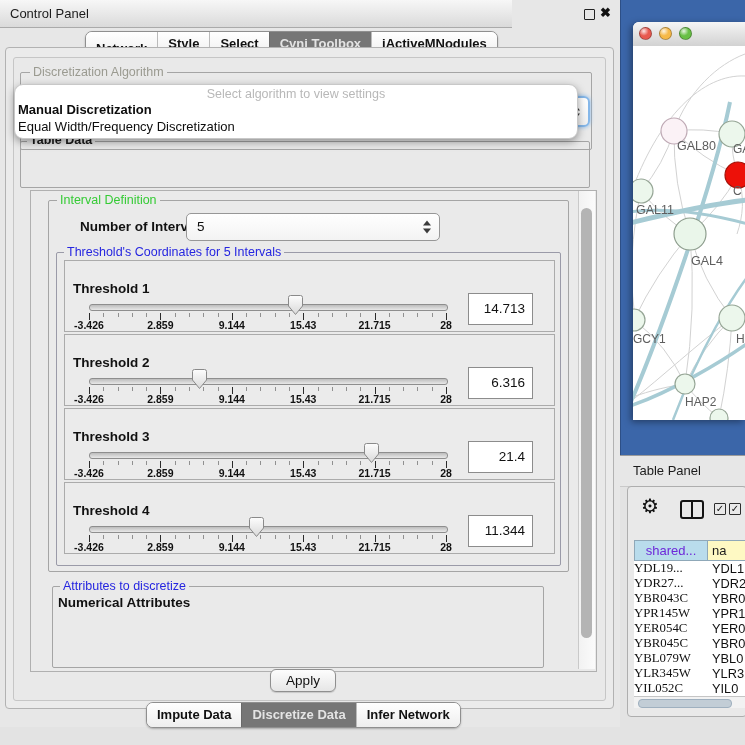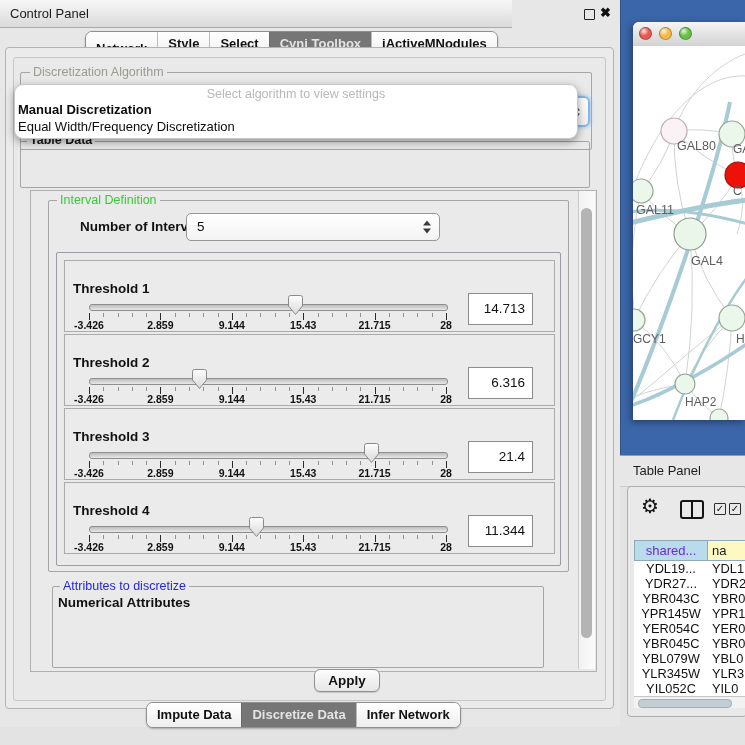--- a/index.html
+++ b/index.html
@@ -66,21 +66,21 @@
   .thr-value{position:absolute;left:403px;top:32px;width:56px;height:30px;background:#fff;
     border:1px solid #8c8c8c;font-size:13.5px;line-height:30px;text-align:right;padding-right:7px;box-sizing:content-box;}
   
   #attr-sub{position:absolute;left:58px;top:595px;font-size:13.5px;font-weight:bold;}
   #attr-list{position:absolute;left:75px;top:614px;width:453px;height:51px;background:#fff;
     border:1px solid #9a9a9a;overflow:hidden;}
   .attr-item{padding-left:8px;font-size:13px;line-height:15.5px;color:#111;white-space:nowrap;}
   #attr-vthumb{position:absolute;right:1px;top:5px;width:9px;height:44px;background:#b9b9b9;border-radius:5px;}
   
   .button{position:absolute;background:linear-gradient(#fdfdfd,#e6e6e6);border:1px solid #8f8f8f;
-    border-radius:6px;font-size:13.5px;font-weight:bold;text-align:center;box-shadow:0 1px 1px rgba(0,0,0,.15);margin-left:44px;}
+    border-radius:6px;font-size:13.5px;font-weight:normal;text-align:center;box-shadow:0 1px 1px rgba(0,0,0,.15);}
   
   #blue-frame{position:absolute;left:620px;top:0;width:125px;height:455px;background:#3b66a9;border-left:1px solid #2d4f86;}
   #netwin{position:absolute;left:633px;top:22px;width:112px;height:398px;border-radius:6px 0 0 0;
     overflow:hidden;box-shadow:-2px 2px 7px rgba(0,0,0,.4);background:#fff;}
   #net-titlebar{position:absolute;left:0;top:0;width:100%;height:24px;
     background:linear-gradient(#f5f5f5,#d2d2d2);border-bottom:1px solid #a0a0a0;}
   .light{position:absolute;top:5px;width:13px;height:13px;border-radius:50%;border:1px solid rgba(0,0,0,.3);box-sizing:border-box;}
   #net-canvas{position:absolute;left:0;top:24px;width:112px;height:374px;background:#fff;}
   svg text{font-family:"Liberation Sans",sans-serif;fill:#5e5e5e;}
   #tp-header{position:absolute;left:620px;top:455px;width:125px;height:30px;background:#e7e7e7;
@@ -93,21 +93,21 @@
   #split-ic div{position:absolute;left:50%;top:0;width:2px;height:100%;background:#141414;transform:translateX(-50%);}
   .chk{position:absolute;top:16px;width:10px;height:10px;border:1.5px solid #2e2e2e;border-radius:1px;
     font-size:10px;line-height:9px;text-align:center;color:#111;}
   #tbl-head{position:absolute;left:6px;top:53px;width:112px;height:21px;display:flex;}
   #tbl-head .hc1{width:74px;background:#b9dcec;border:1px solid #8fa8b8;box-sizing:border-box;
     font-size:13px;text-align:center;line-height:19px;color:#6d28d9;overflow:hidden;}
   #tbl-head .hc2{flex:1;background:#fef9c3;border-top:1px solid #8fa8b8;border-bottom:1px solid #8fa8b8;
     font-size:13px;line-height:19px;padding-left:4px;color:#1d1d1d;overflow:hidden;}
   #tbl-rows{position:absolute;left:6px;top:74px;width:112px;height:135px;background:#fff;overflow:hidden;}
   .trow{display:flex;height:15px;font-size:12.8px;line-height:15px;}
-  .trow .c1{width:74px;text-align:center;overflow:hidden;white-space:nowrap;}
+  .trow .c1{width:74px;text-align:left;overflow:hidden;white-space:nowrap;font-family:Liberation Serif, serif;}
   .trow .c2{flex:1;padding-left:4px;overflow:hidden;white-space:nowrap;}
   #hscroll{position:absolute;left:6px;top:209px;width:112px;height:11px;background:#f2f2f2;border-top:1px solid #c5c5c5;}
   #hthumb{position:absolute;left:4px;top:2px;width:92px;height:7px;border-radius:4px;background:#c2cdd6;border:1px solid #9fb0bf;}
 </style>
 </head>
 <body>
 
 <svg width="0" height="0" style="position:absolute">
   <defs>
     <linearGradient id="tg" x1="0" y1="0" x2="0" y2="1">
@@ -179,20 +179,21 @@
   <div class="abs" style="left:80px;top:219px;font-size:13.5px;font-weight:bold;">Number of Intervals</div>
   <div class="combo" style="left:186px;top:213px;width:242px;height:26px;line-height:26px;">
     <span>5</span>
     <div class="stepper">
         <div class="arr-up"></div>
         <div class="arr-dn"></div>
       </div>
   </div>
 
   <div class="group" style="left:56px;top:252px;width:503px;height:312px;border-color:#9a9aa8;"></div>
+  <div class="group-label g-blue" style="left:64px;top:245px;">Threshold's Coordinates for 5 Intervals</div>
   <div id="thr-container">
       <div class="thr-panel" style="left: 64px; top: 260px;">
         <div class="thr-label">Threshold 1</div>
         <div class="slider-track"></div>
         <div class="tick major" style="left: 24px;"></div>
         <div class="tick minor" style="left: 38.3px;"></div>
         <div class="tick minor" style="left: 52.6px;"></div>
         <div class="tick minor" style="left: 66.8px;"></div>
         <div class="tick minor" style="left: 81.1px;"></div>
         <div class="tick major" style="left: 95.4px;"></div>

